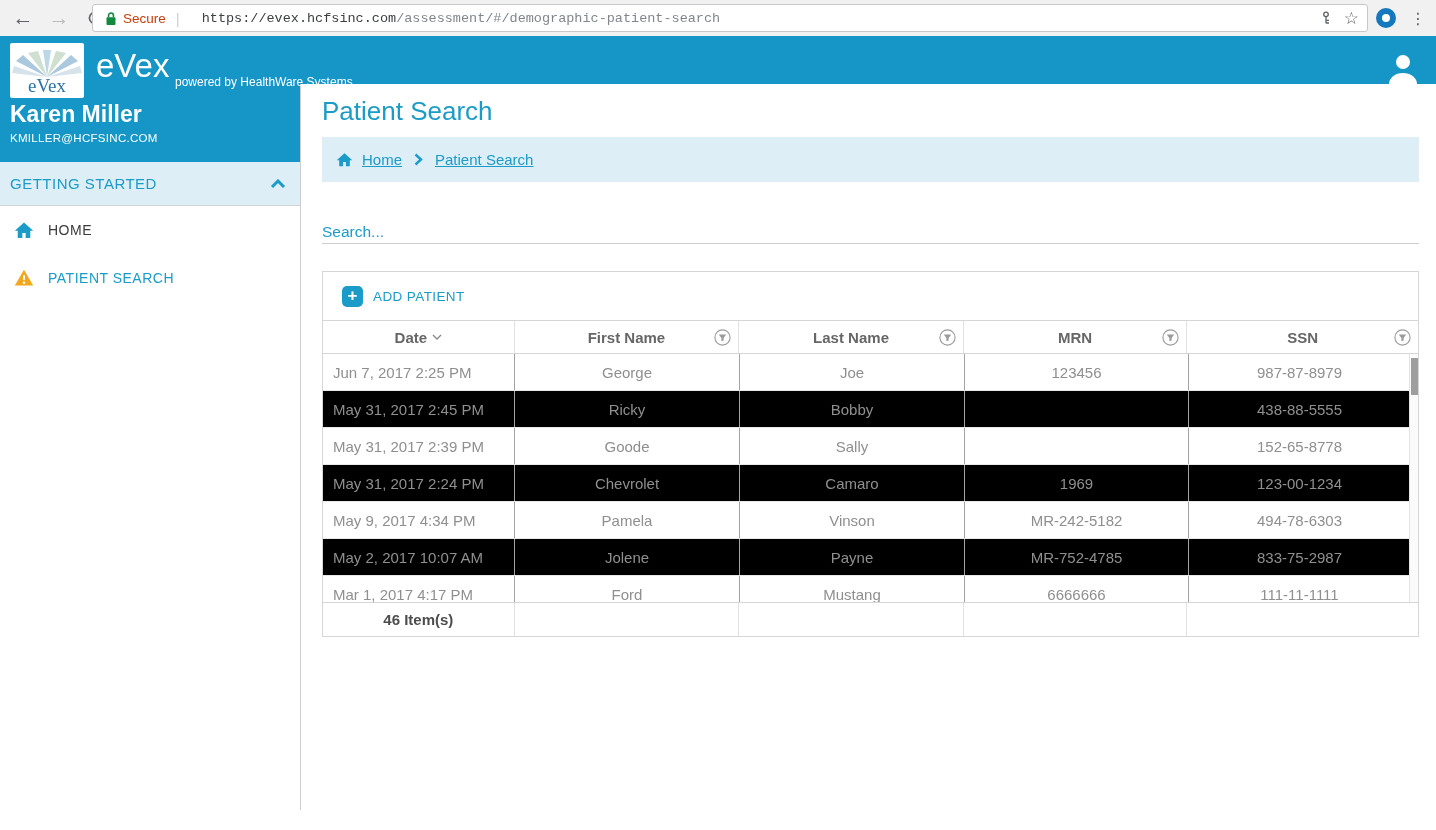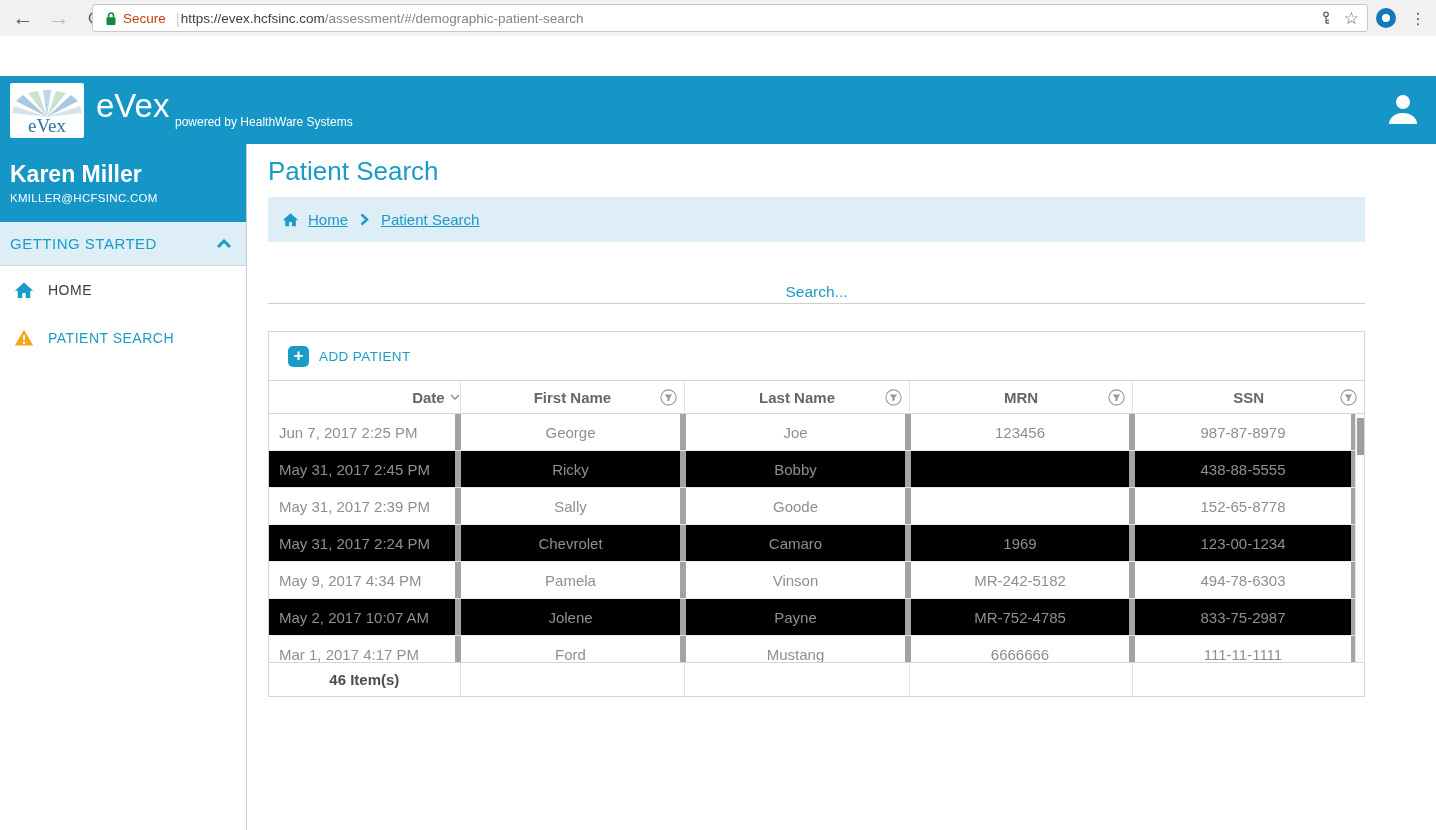--- a/index.html
+++ b/index.html
@@ -11,82 +11,82 @@
   .nav-btn { position:absolute; top:0; height:36px; display:flex; align-items:center; justify-content:center;
              width:30px; color:#5f6368; font-size:21px; cursor:pointer; }
   .nav-back    { left:8px; }
   .nav-forward { left:44px; color:#b9bcbe; }
   .nav-refresh { left:80px; }
   .url-bar { position:absolute; left:92px; top:4px; width:1276px; height:28px; background:#fff;
              border:1px solid #c8c8c8; border-radius:3px; display:flex; align-items:center; }
   .secure-chip { display:flex; align-items:center; gap:6px; padding:0 10px 0 12px; }
   .secure-label { color:#c2410c; font-size:13.5px; }
   .url-sep { color:#d0d0d0; font-size:15px; }
-  .url-text { margin-left:1px; font-size:13.5px; color:#3c4043; white-space:nowrap; }
+  .url-text { margin-left:22px; font-size:13.5px; color:#3c4043; white-space:nowrap;font-family:Liberation Mono, monospace; }
   .url-path { color:#80868b; }
   .url-right { position:absolute; right:8px; top:0; height:26px; display:flex; align-items:center; gap:10px; }
   .ext-circle { position:absolute; right:40px; top:8px; width:20px; height:20px; border-radius:50%;
                 border:6px solid #1478be; background:#fff; cursor:pointer; }
   .menu-dots { position:absolute; right:10px; top:0; height:36px; display:flex; align-items:center;
                color:#5f6368; font-size:16px; cursor:pointer; }
 
   
-  .app-header { position:relative; height:68px; background:#1596c6;margin-top:40px; }
+  .app-header { position:relative; height:48px; background:#1596c6; }
   .logo-box { position:absolute; left:10px; top:7px; width:74px; height:55px; background:#fff;
               border-radius:2px; overflow:hidden; }
   .app-name { position:absolute; left:96px; top:11px; color:#fff; font-size:33px; font-weight:400; }
   .app-tagline { position:absolute; left:175px; top:39px; color:#fff; font-size:12px; }
   .profile-icon { position:absolute; right:14px; top:14px; cursor:pointer; }
 
   
   .shell { display:flex; height:726px; }
-  .sidebar { width:247px; border-right:1px solid #cccccc; background:#fff; flex:none; }
+  .sidebar { width:301px; border-right:1px solid #cccccc; background:#fff; flex:none; }
   .user-block { height:78px; background:#1596c6; padding:10px 10px 0 10px; color:#fff; }
   .user-name { font-size:23px; font-weight:bold; margin-top:7px; }
   .user-email { font-size:11.5px; margin-top:4px; letter-spacing:.3px; }
   .side-section { height:44px; background:#ddeef7; border-bottom:1px solid #d2d2d2;
                   display:flex; align-items:center; padding:0 14px 0 10px; cursor:pointer; }
   .side-section-label { color:#1b9bc7; font-size:15px; letter-spacing:.5px; flex:1; }
   .side-item { height:48px; display:flex; align-items:center; padding-left:14px; cursor:pointer; }
   .side-item .icon { width:20px; height:20px; margin-right:14px; flex:none; }
   .side-item-label { font-size:14px; letter-spacing:.5px; color:#3b3b3b; }
   .side-item-label.teal { color:#1b9bc7; }
 
   
   .main { flex:1; padding:12px 0 0 21px; }
   .page-title { color:#1b9bc7; font-size:26px; font-weight:400; }
   .breadcrumb { margin-top:10px; width:1097px; height:45px; background:#ddeef7;
                 display:flex; align-items:center; padding-left:13px; gap:8px; }
   .crumb-link { color:#1b9bc7; font-size:15px; text-decoration:underline; cursor:pointer; }
   .search-wrap { margin-top:38px; width:1097px; }
   .search-input { width:100%; border:none; border-bottom:1px solid #cfcfcf; outline:none;
                   font-size:15.5px; color:#1b9bc7; height:24px; background:transparent;
-                  font-family:"Liberation Sans","DejaVu Sans",sans-serif;text-align:center; }
+                  font-family:"Liberation Sans","DejaVu Sans",sans-serif; }
   .search-input::placeholder { color:#1b9bc7; opacity:1; }
 
   
   .card { margin-top:27px; width:1097px; border:1px solid #d6d6d6; background:#fff; }
   .card-toolbar { height:48px; display:flex; align-items:center; padding-left:19px; }
   .add-btn { display:flex; align-items:center; gap:10px; cursor:pointer; }
   .plus-box { width:21px; height:21px; background:#1b9bc7; border-radius:5px; color:#fff;
               display:flex; align-items:center; justify-content:center; font-size:17px; font-weight:bold; }
   .add-label { color:#1b9bc7; font-size:13.5px; letter-spacing:.4px; }
 
   .thead { display:flex; height:34px; border-top:1px solid #d6d6d6; border-bottom:1px solid #d6d6d6; }
   .th { display:flex; align-items:center; justify-content:center; gap:5px;
         font-size:15px; font-weight:bold; color:#666; border-right:1px solid #e2e2e2; position:relative; }
   .th:last-child { border-right:none; }
   .th .funnel { position:absolute; right:7px; top:8px; }
-  .c-date{width:192px;justify-content:flex-end;} .c-first{width:225px;} .c-last{width:225px;} .c-mrn{width:224px;} .c-ssn-h{width:231px;} .c-ssn{width:222px;}
+  .c-date{width:192px;} .c-first{width:225px;} .c-last{width:225px;} .c-mrn{width:224px;} .c-ssn-h{width:231px;} .c-ssn{width:222px;}
 
   .tbody { position:relative; height:248px; overflow:hidden; }
   .row { display:flex; height:37px; border-bottom:1px solid #e8e8e8; background:#fff; }
   .row.alt { background:#000000; }
   .cell { display:flex; align-items:center; justify-content:center; font-size:15px; color:#8f8f8f;
-          border-right:6px solid #a3a3a3; }
+          border-right:1px solid #a3a3a3; }
   .cell.c-date { justify-content:flex-start; padding-left:10px; }
   .scroll-strip { position:absolute; right:0; top:0; width:9px; height:248px; background:#fbfbfb;
                   border-left:1px solid #e3e3e3; }
   .scroll-thumb { position:absolute; left:1px; top:4px; width:7px; height:37px; background:#9e9e9e; }
 
   .tfoot { display:flex; height:34px; border-top:1px solid #d6d6d6; }
   .tf { border-right:1px solid #e2e2e2; display:flex; align-items:center; justify-content:center;text-align:right; }
   .tf:last-child { border-right:none; }
   .foot-count { font-size:15px; font-weight:bold; color:#4d4d4d; }
 </style>
@@ -252,22 +252,22 @@
   </div>
             <div class="row alt">
     <div class="cell c-date">May 31, 2017 2:45 PM</div>
     <div class="cell c-first">Ricky</div>
     <div class="cell c-last">Bobby</div>
     <div class="cell c-mrn"></div>
     <div class="cell c-ssn">438-88-5555</div>
   </div>
             <div class="row">
     <div class="cell c-date">May 31, 2017 2:39 PM</div>
+    <div class="cell c-last">Goode</div>
     <div class="cell c-first">Sally</div>
-    <div class="cell c-last">Goode</div>
     <div class="cell c-mrn"></div>
     <div class="cell c-ssn">152-65-8778</div>
   </div>
             <div class="row alt">
     <div class="cell c-date">May 31, 2017 2:24 PM</div>
     <div class="cell c-first">Chevrolet</div>
     <div class="cell c-last">Camaro</div>
     <div class="cell c-mrn">1969</div>
     <div class="cell c-ssn">123-00-1234</div>
   </div>

